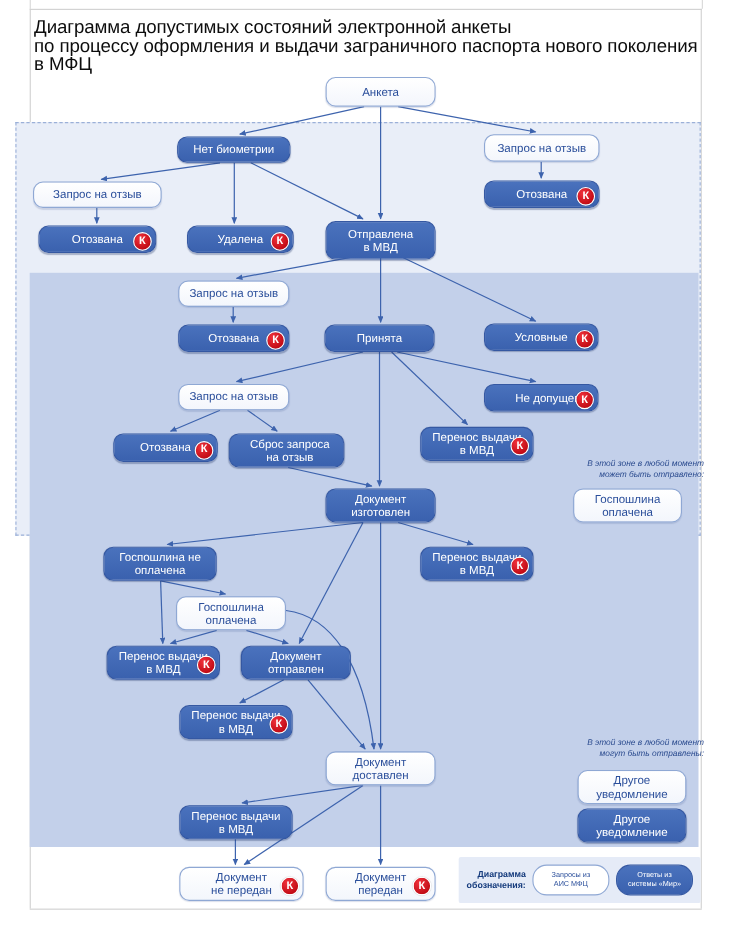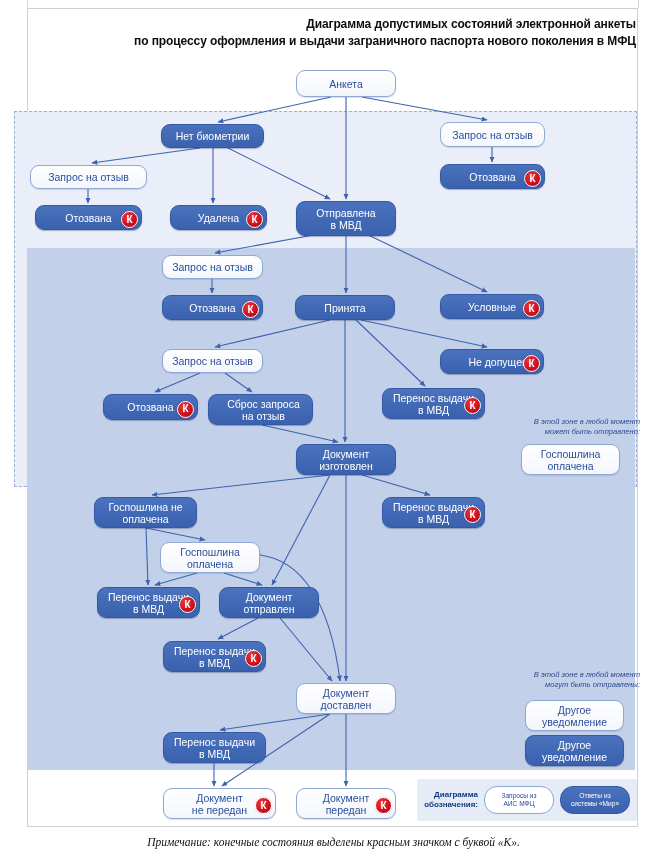--- a/index.html
+++ b/index.html
@@ -16,21 +16,21 @@
   
   .frame-top{position:absolute;left:27px;top:0;width:610px;height:8px;border-left:1px solid #d8d8d8;border-right:1px solid #d8d8d8;}
   .frame-line-l{position:absolute;left:27px;top:8px;width:0;height:818px;border-left:1px solid #d0d0d0;}
   .frame-line-r{position:absolute;left:637px;top:8px;width:0;height:818px;border-left:1px solid #d0d0d0;}
   .frame-hr{position:absolute;left:27px;top:8px;width:611px;height:0;border-top:1px solid #cfcfcf;}
   .frame-hr2{position:absolute;left:27px;top:826px;width:611px;height:0;border-top:1px solid #cfcfcf;}
 
   
   .title{
     position:absolute;left:31px;top:16px;width:605px;
-    text-align:right;font-weight:bold;font-size:12px;line-height:17px;
+    text-align:left;font-weight:normal;font-size:17px;line-height:17px;
     color:#0d0d0d;letter-spacing:-.1px;
   }
   .title .l2{display:block;}
 
   
   .zone{position:absolute;}
   .zone-outer{
     left:14px;top:111px;width:621px;height:374px;
     background:#e9eef8;border:1px dashed #9bb0d8;
   }
@@ -227,15 +227,14 @@
 
   <div class="legend-box">
     <div class="legend-title">Диаграмма
 обозначения:</div>
     <div class="legend-chip white">Запросы из
 АИС МФЦ</div>
     <div class="legend-chip blue">Ответы из
 системы «Мир»</div>
   </div>
 
-  <div class="footnote">Примечание: конечные состояния выделены красным значком с буквой «К».</div>
 
 </div>
 
 </body></html>

